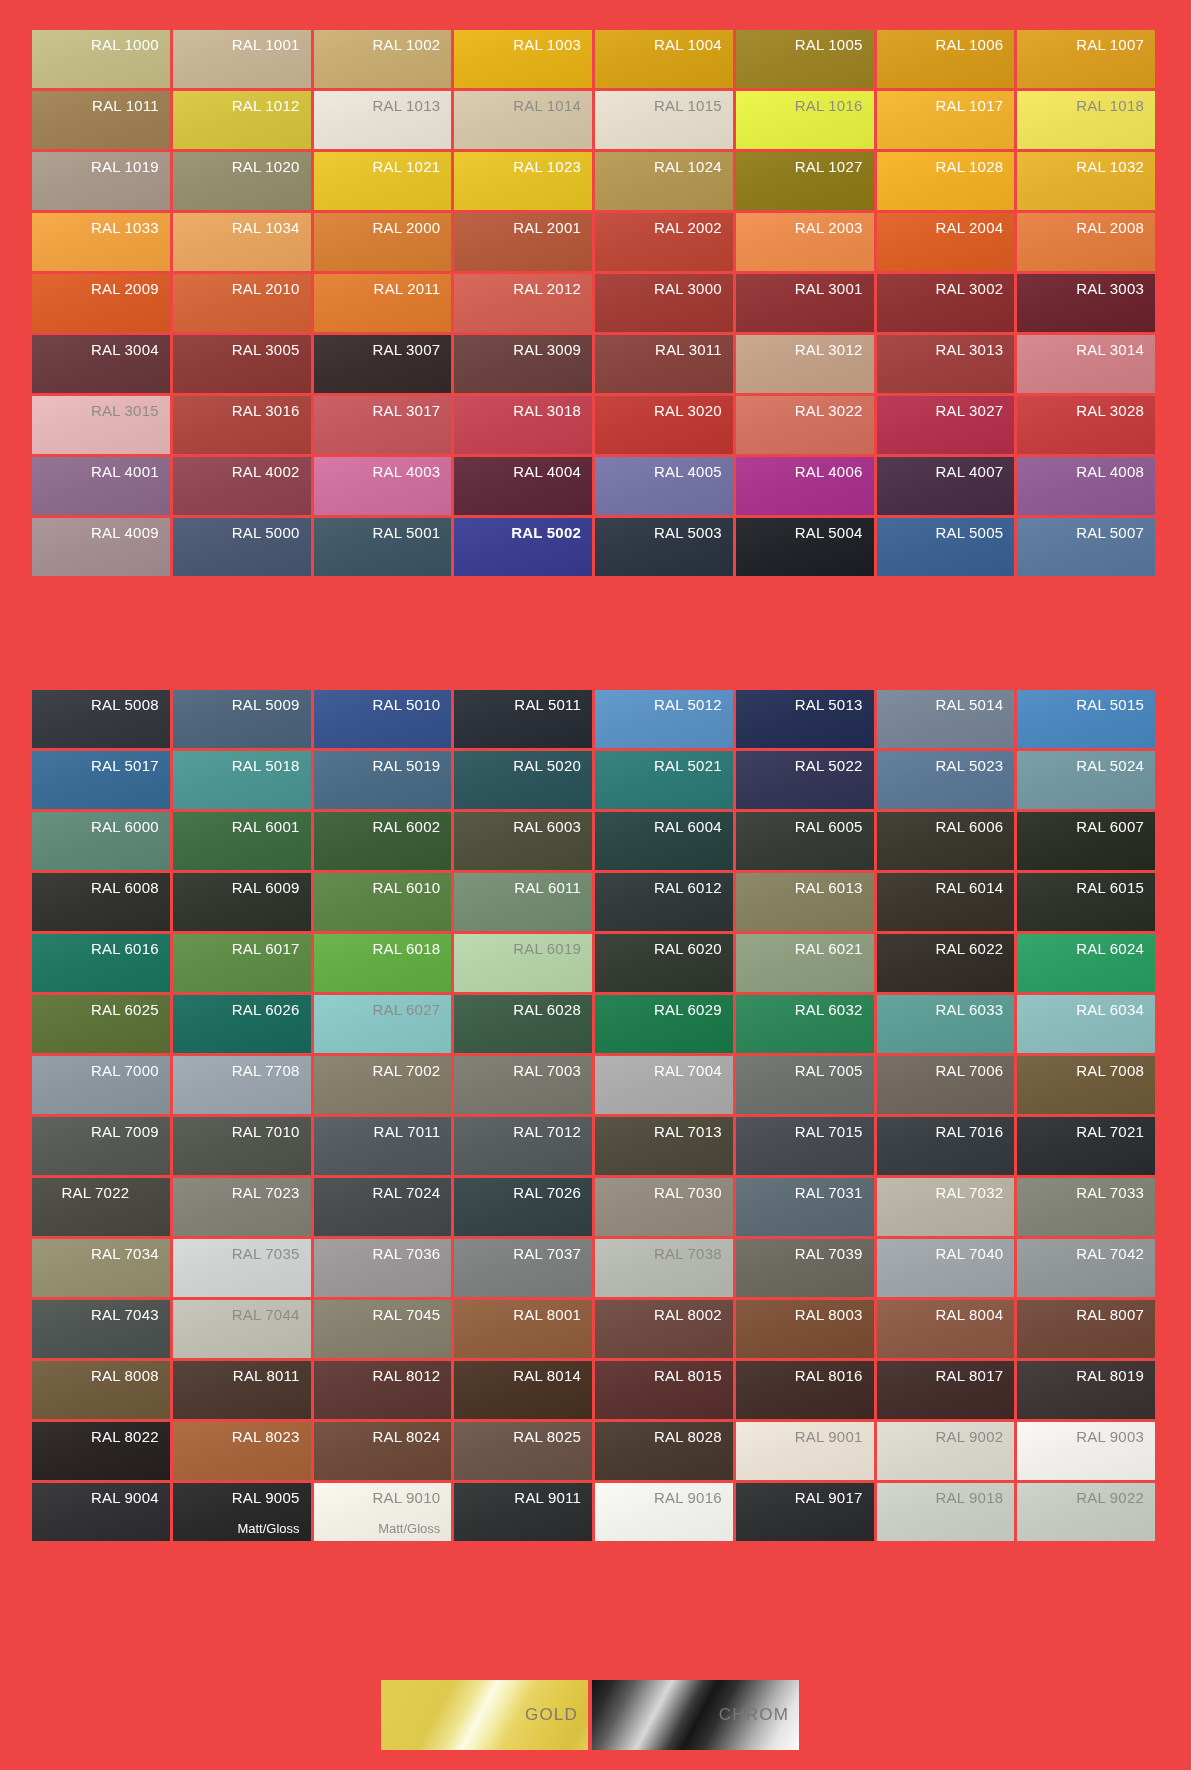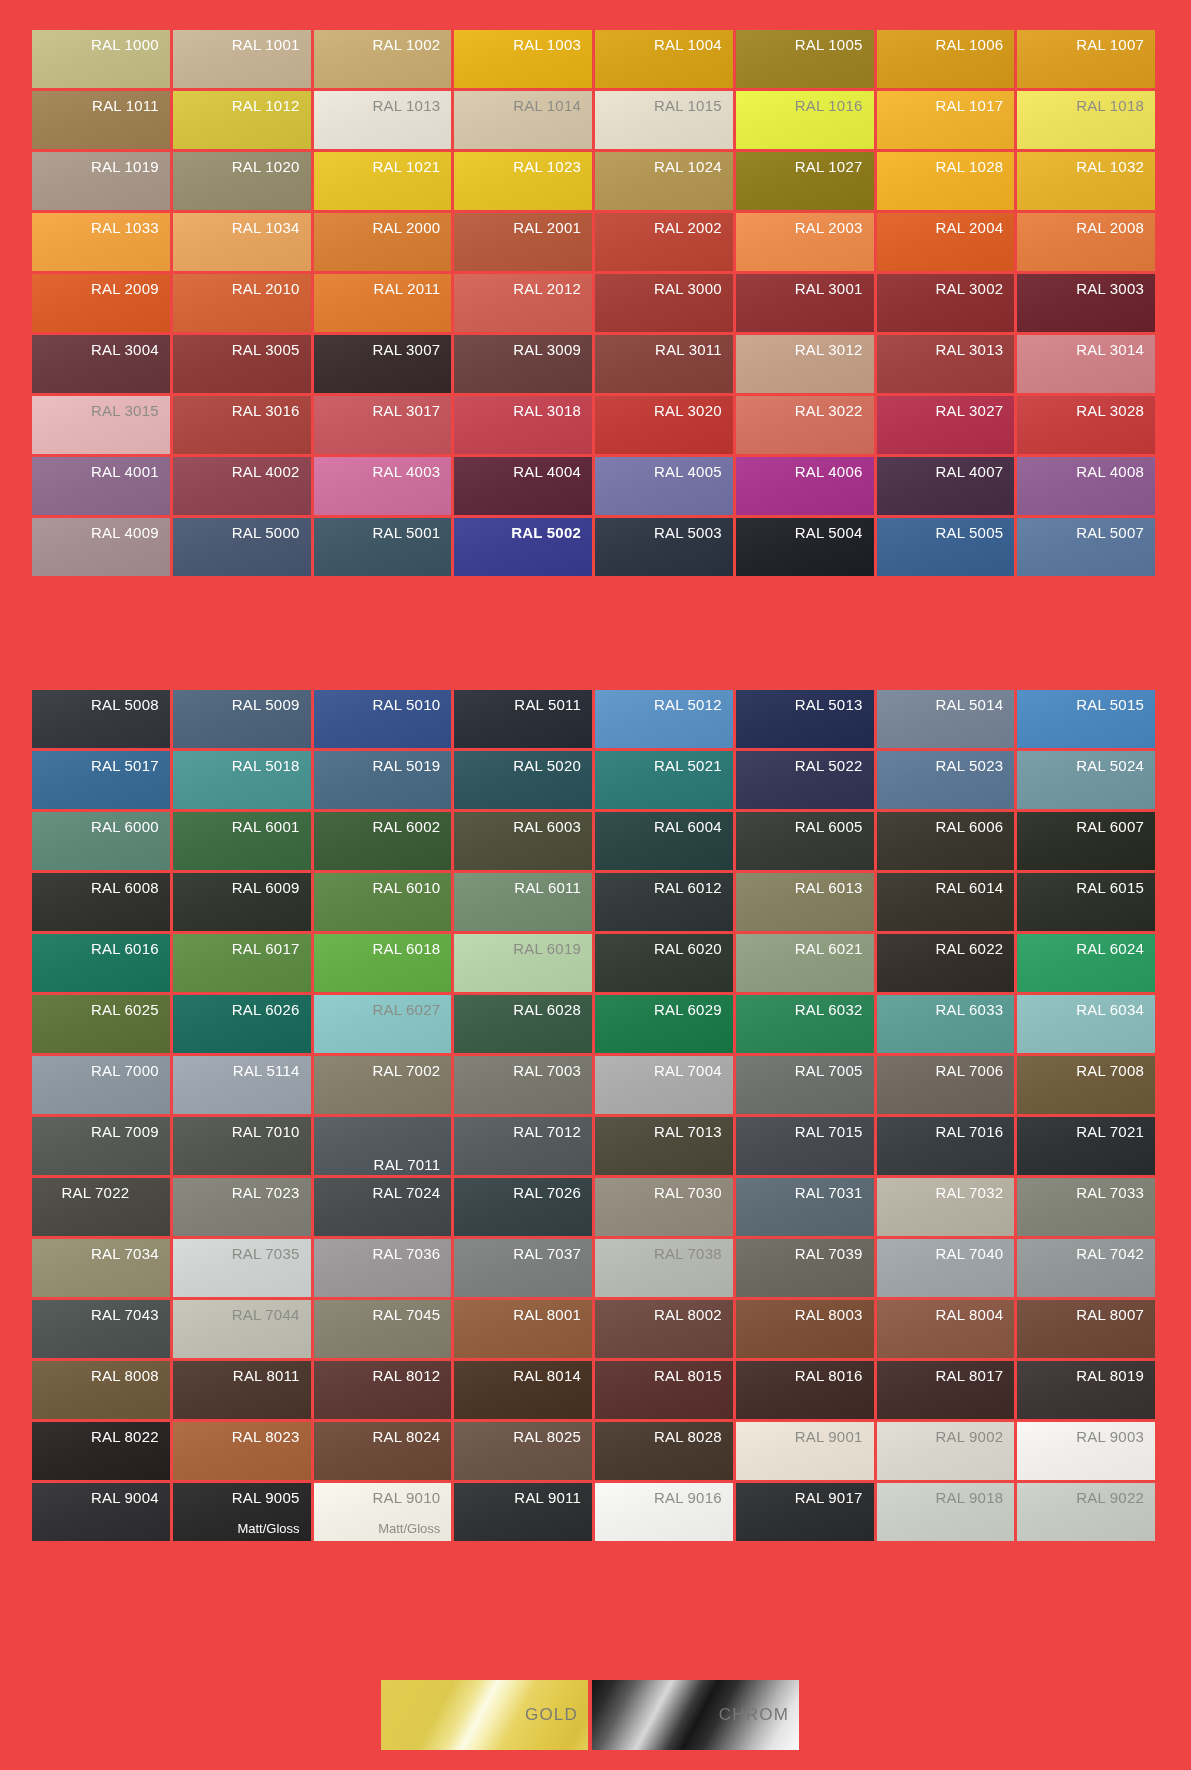--- a/index.html
+++ b/index.html
@@ -461,21 +461,21 @@
       <div class="swatch" style="background: linear-gradient(160deg, rgb(101, 165, 157) 0%, rgb(91, 155, 147) 45%, rgb(83, 147, 139) 100%);">
         <span class="label">RAL 6033</span>
       </div>
       <div class="swatch" style="background: linear-gradient(160deg, rgb(149, 196, 197) 0%, rgb(139, 186, 187) 45%, rgb(131, 178, 179) 100%);">
         <span class="label">RAL 6034</span>
       </div>
       <div class="swatch" style="background: linear-gradient(160deg, rgb(148, 159, 167) 0%, rgb(138, 149, 157) 45%, rgb(130, 141, 149) 100%);">
         <span class="label">RAL 7000</span>
       </div>
       <div class="swatch" style="background: linear-gradient(160deg, rgb(164, 173, 181) 0%, rgb(154, 163, 171) 45%, rgb(146, 155, 163) 100%);">
-        <span class="label">RAL 5114</span>
+        <span class="label">RAL 7708</span>
       </div>
       <div class="swatch" style="background: linear-gradient(160deg, rgb(140, 134, 114) 0%, rgb(130, 124, 104) 45%, rgb(122, 116, 96) 100%);">
         <span class="label">RAL 7002</span>
       </div>
       <div class="swatch" style="background: linear-gradient(160deg, rgb(130, 130, 120) 0%, rgb(120, 120, 110) 45%, rgb(112, 112, 102) 100%);">
         <span class="label">RAL 7003</span>
       </div>
       <div class="swatch" style="background: linear-gradient(160deg, rgb(179, 179, 179) 0%, rgb(169, 169, 169) 45%, rgb(161, 161, 161) 100%);">
         <span class="label">RAL 7004</span>
       </div>
@@ -487,21 +487,21 @@
       </div>
       <div class="swatch" style="background: linear-gradient(160deg, rgb(120, 102, 70) 0%, rgb(110, 92, 60) 45%, rgb(102, 84, 52) 100%);">
         <span class="label">RAL 7008</span>
       </div>
       <div class="swatch" style="background: linear-gradient(160deg, rgb(95, 101, 94) 0%, rgb(85, 91, 84) 45%, rgb(77, 83, 76) 100%);">
         <span class="label">RAL 7009</span>
       </div>
       <div class="swatch" style="background: linear-gradient(160deg, rgb(93, 96, 89) 0%, rgb(83, 86, 79) 45%, rgb(75, 78, 71) 100%);">
         <span class="label">RAL 7010</span>
       </div>
-      <div class="swatch" style="background: linear-gradient(160deg, rgb(92, 100, 105) 0%, rgb(82, 90, 95) 45%, rgb(74, 82, 87) 100%); align-items: flex-end;">
+      <div class="swatch" style="background: linear-gradient(160deg, rgb(92, 100, 105) 0%, rgb(82, 90, 95) 45%, rgb(74, 82, 87) 100%);">
         <span class="label">RAL 7011</span>
       </div>
       <div class="swatch" style="background: linear-gradient(160deg, rgb(96, 102, 104) 0%, rgb(86, 92, 94) 45%, rgb(78, 84, 86) 100%);">
         <span class="label">RAL 7012</span>
       </div>
       <div class="swatch" style="background: linear-gradient(160deg, rgb(88, 85, 71) 0%, rgb(78, 75, 61) 45%, rgb(70, 67, 53) 100%);">
         <span class="label">RAL 7013</span>
       </div>
       <div class="swatch" style="background: linear-gradient(160deg, rgb(81, 84, 91) 0%, rgb(71, 74, 81) 45%, rgb(63, 66, 73) 100%);">
         <span class="label">RAL 7015</span>

